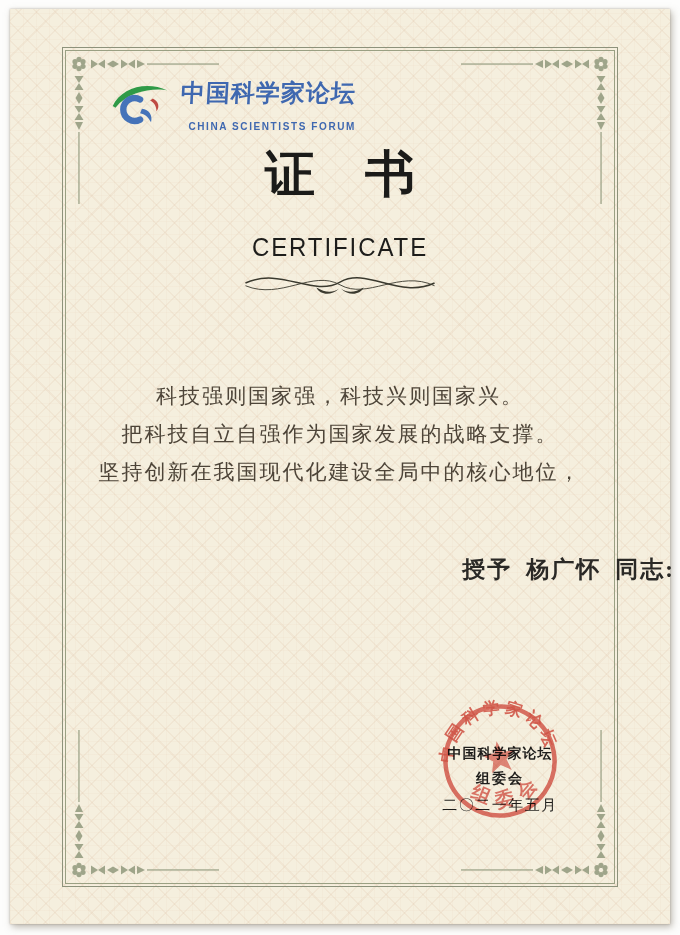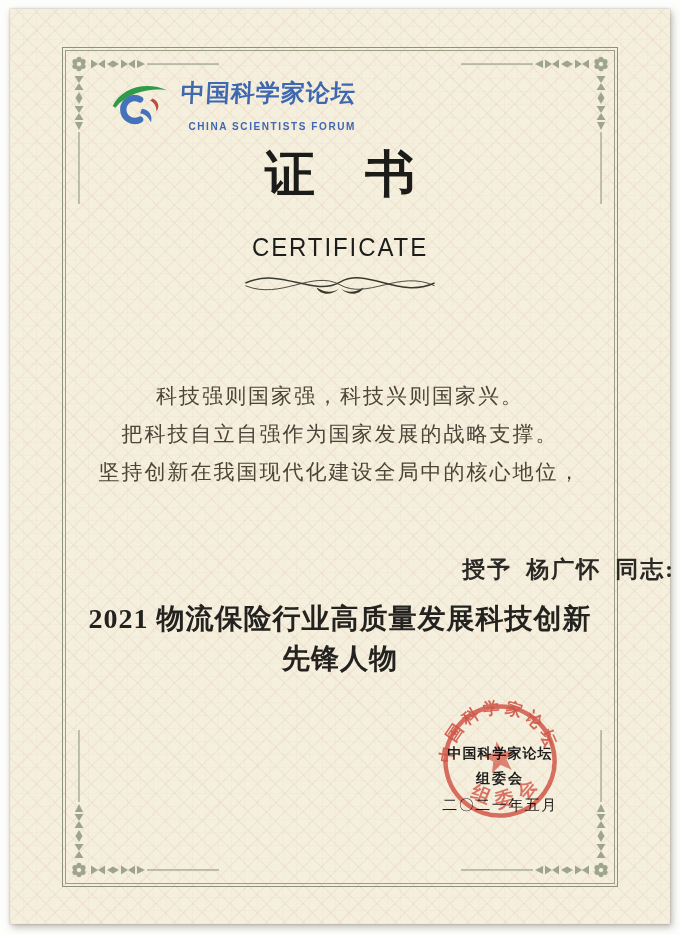--- a/index.html
+++ b/index.html
@@ -137,24 +137,20 @@
     <div class="body-text">
       <div>科技强则国家强，科技兴则国家兴。</div>
       <div>把科技自立自强作为国家发展的战略支撑。</div>
       <div>坚持创新在我国现代化建设全局中的核心地位，</div>
     </div>
 
     <div class="recipient">
       <span>授予</span><span>杨广怀</span><span>同志:</span>
     </div>
 
-    <div class="award-title">
-      <div>2021 物流保险行业高质量发展科技创新</div>
-      <div>先锋人物</div>
-    </div>
 
     <svg class="seal" viewBox="0 0 150 150">
       <circle cx="75" cy="75" r="54.5" stroke="#d85046" stroke-width="4.5" fill="none" opacity=".85"></circle>
       <polygon opacity=".72" fill="#d85046" points="75,55 79.1,66.3 91.2,66.7 81.7,74.2 85,85.8 75,79 65,85.8 68.3,74.2 58.8,66.7 70.9,66.3"></polygon>
       <defs>
         <path id="arcTop" d="M 27 75 A 48 48 0 0 1 123 75" fill="none"></path>
         <path id="arcBottom" d="M 35 95 A 45 45 0 0 0 115 95" fill="none"></path>
       </defs>
       <text font-size="16.5" fill="#d85046" letter-spacing="4" opacity=".9" font-weight="bold">
         <textPath href="#arcTop" startOffset="6">中国科学家论坛</textPath>

